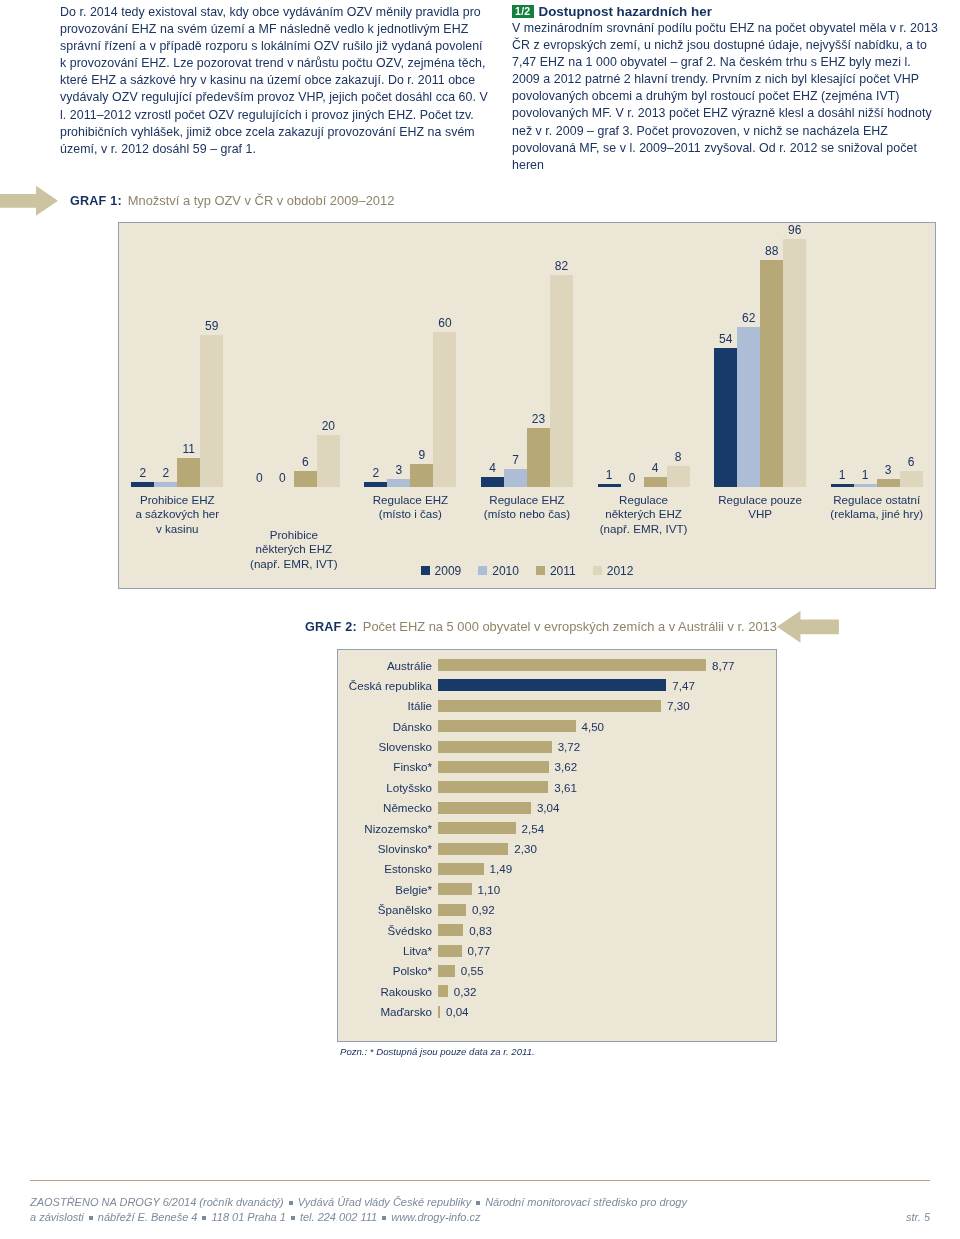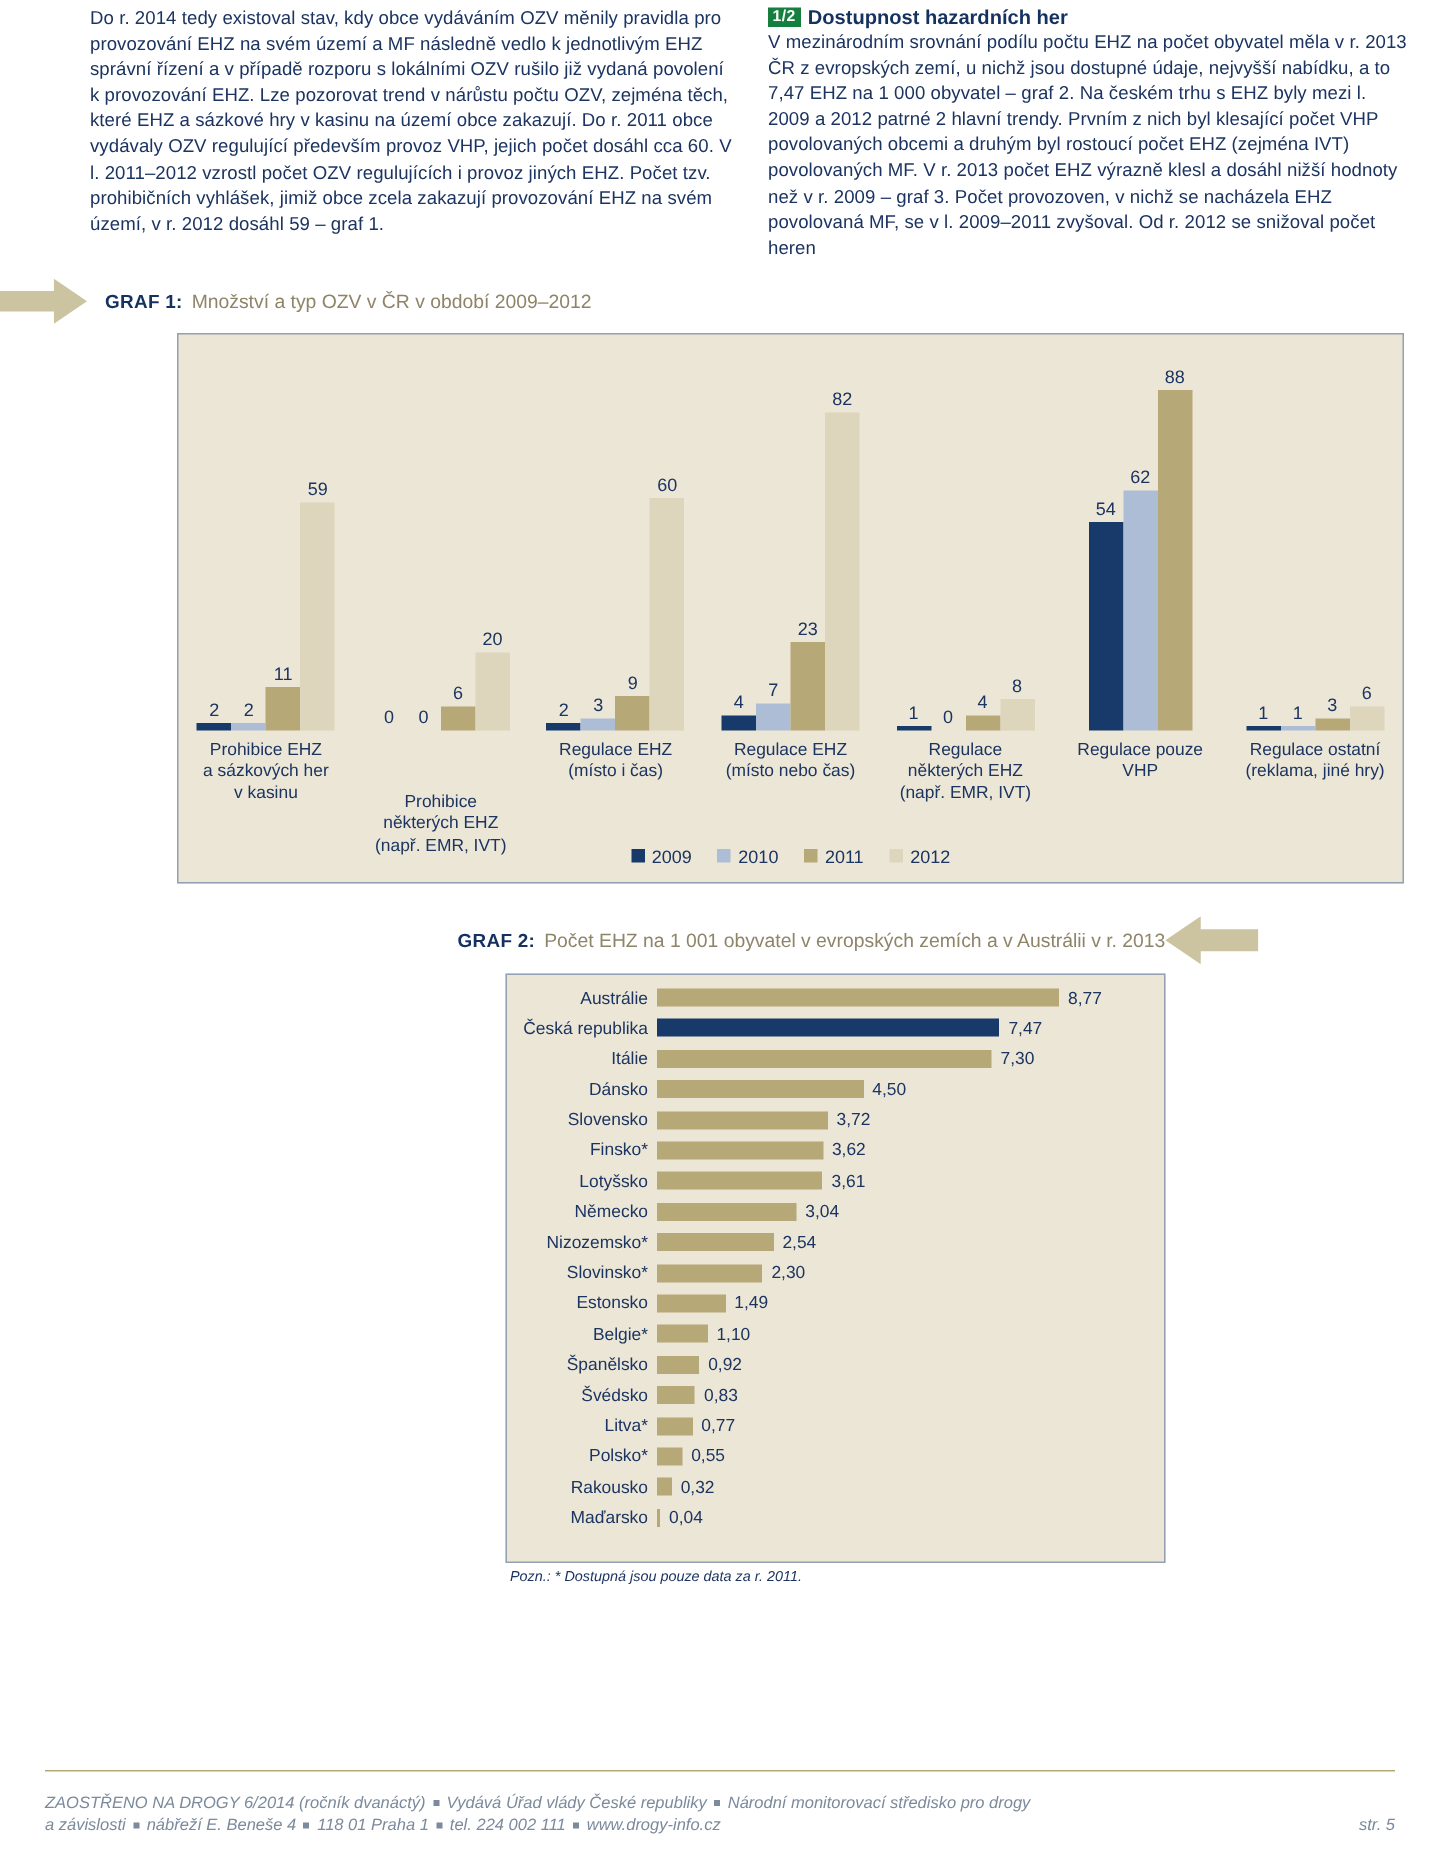--- a/index.html
+++ b/index.html
@@ -350,20 +350,24 @@
           <div class="bar" style="height: 139.32px; background: rgb(23, 58, 107);"></div>
         </div>
         <div class="bar-wrap">
           <span class="bar-val" style="bottom: 161.96px;">62</span>
           <div class="bar" style="height: 159.96px; background: rgb(174, 189, 214);"></div>
         </div>
         <div class="bar-wrap">
           <span class="bar-val" style="bottom: 229.04px;">88</span>
           <div class="bar" style="height: 227.04px; background: rgb(183, 168, 120);"></div>
         </div>
+        <div class="bar-wrap">
+          <span class="bar-val" style="bottom: 249.68px;">96</span>
+          <div class="bar" style="height: 247.68px; background: rgb(222, 214, 188);"></div>
+        </div>
       </div>
       <div class="grp" style="left: 711.714px; width: 92px;">
         <div class="bar-wrap">
           <span class="bar-val" style="bottom: 4.58px;">1</span>
           <div class="bar" style="height: 2.58px; background: rgb(23, 58, 107);"></div>
         </div>
         <div class="bar-wrap">
           <span class="bar-val" style="bottom: 4.58px;">1</span>
           <div class="bar" style="height: 2.58px; background: rgb(174, 189, 214);"></div>
         </div>
@@ -425,21 +429,21 @@
       </div>
       <div class="legend-item">
         <span class="swatch" style="background: rgb(222, 214, 188);"></span>
         <span>2012</span>
       </div>
     </div>
 </div>
 
 <div class="graf-head" id="graf2-head">
   <span class="graf-tag">GRAF 2:</span>
-  <span class="graf-title">Počet EHZ na 1 001 obyvatel v evropských zemích a v Austrálii v r. 2013</span>
+  <span class="graf-title">Počet EHZ na 5 000 obyvatel v evropských zemích a v Austrálii v r. 2013</span>
   <div class="arrow-left"></div>
 </div>
 
 <div class="chart2-box" id="chart2">
     <div class="hrow">
       <div class="hlabel">Austrálie</div>
       <div class="hbar-area">
         <div class="hbar" style="width: 268px;"></div>
         <span class="hval">8,77</span>
       </div>

